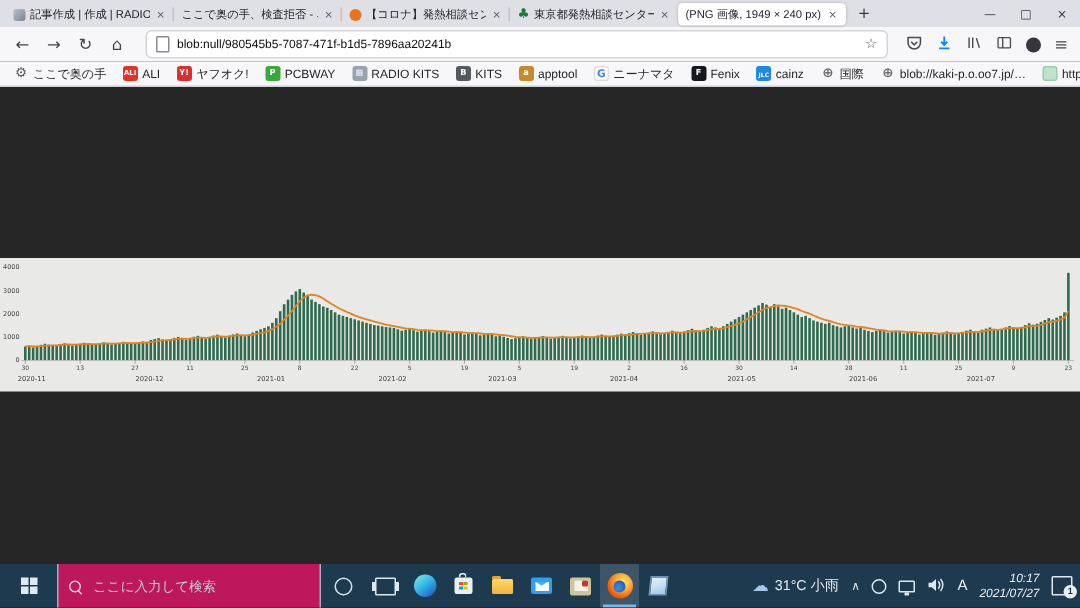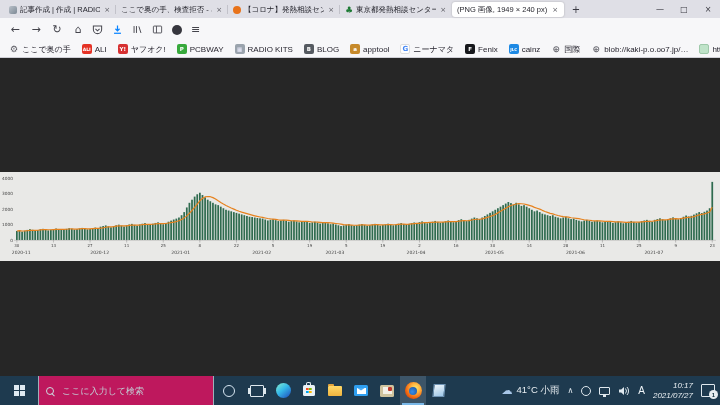--- a/index.html
+++ b/index.html
@@ -151,20 +151,25 @@
         <span class="wctrl glyph">□</span>
         <span class="wctrl glyph">×</span>
       </div>
   </div>
 
   <div class="navbar">
     <span class="navbtn glyph">←</span>
     <span class="navbtn glyph">→</span>
     <span class="navbtn glyph">↻</span>
     <span class="navbtn glyph">⌂</span>
+    <div class="urlbar">
+      <span class="doc-ic"></span>
+      <span class="url-text">blob:null/980545b5-7087-471f-b1d5-7896aa20241b</span>
+      <span class="star glyph">☆</span>
+    </div>
     <div class="toolicons">
       <span>
         <svg width="11" height="11" viewBox="0 0 16 16">
             <path d="M2 3h12v5a6 6 0 0 1-12 0z" fill="none" stroke="#4a4a52" stroke-width="1.5"></path>
             <path d="M5 7l3 3 3-3" stroke="#4a4a52" fill="none" stroke-width="1.5"></path>
           </svg>
       </span>
       <span>
         <svg width="11" height="11" viewBox="0 0 16 16">
             <path d="M8 2v8M5 7l3 3 3-3" stroke="#0a84ff" stroke-width="1.8" fill="none"></path>
@@ -204,21 +209,21 @@
         <span class="bm">
           <span class="bic pcbway glyph">P</span>
           <span>PCBWAY</span>
         </span>
         <span class="bm">
           <span class="bic picture glyph">▦</span>
           <span>RADIO KITS</span>
         </span>
         <span class="bm">
           <span class="bic blog glyph">B</span>
-          <span>BLOG</span>
+          <span>KITS</span>
         </span>
         <span class="bm">
           <span class="bic apptool glyph">a</span>
           <span>apptool</span>
         </span>
         <span class="bm">
           <span class="bic google glyph">G</span>
           <span>ニーナマタ</span>
         </span>
         <span class="bm">
@@ -615,21 +620,21 @@
           <span class="ic-firefox"></span>
         </div>
         <div class="app">
           <span class="ic-notepad"></span>
         </div>
       </div>
 
     <div class="tray">
       <span class="weather">
         <span class="cloud glyph">☁</span>
-        <span>41°C 小雨</span>
+        <span>31°C 小雨</span>
       </span>
       <span class="tray-g glyph">∧</span>
       <span class="ic-sync"></span>
       <span class="ic-net"></span>
       <span>
         <svg width="12" height="10" viewBox="0 0 12 10">
             <path d="M1 3.5h2.2L6 1v8L3.2 6.5H1z" fill="#dfe8ee"></path>
             <path d="M7.5 2.5a4 4 0 0 1 0 5M9 1a6 6 0 0 1 0 8" stroke="#dfe8ee" stroke-width="1" fill="none"></path>
           </svg>
       </span>

